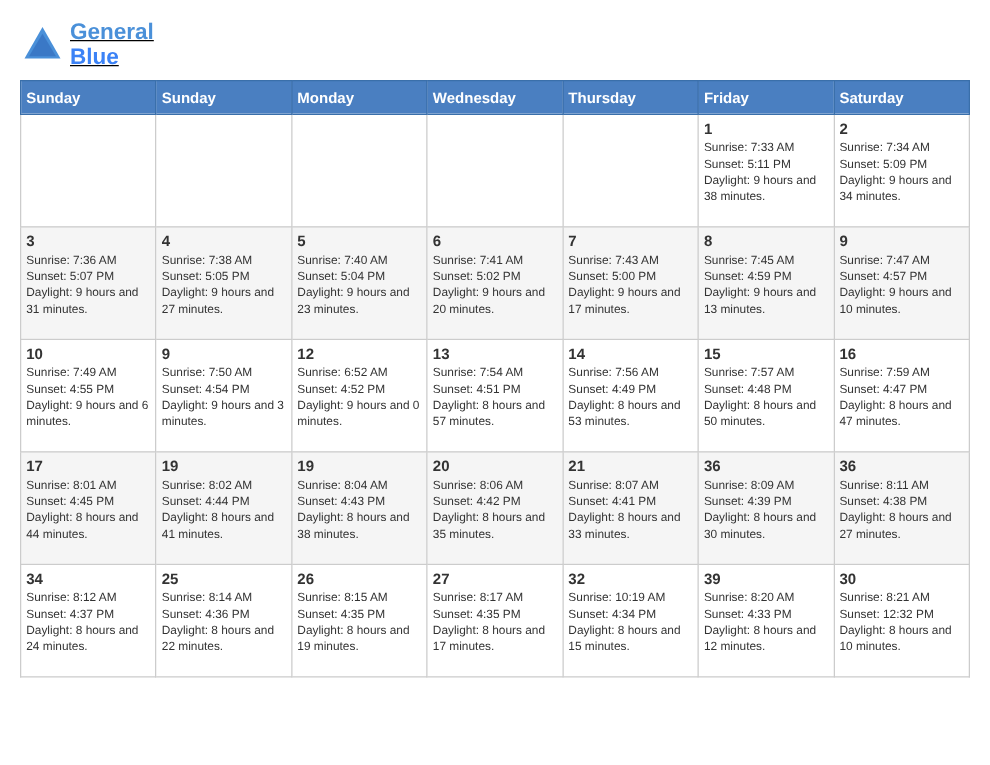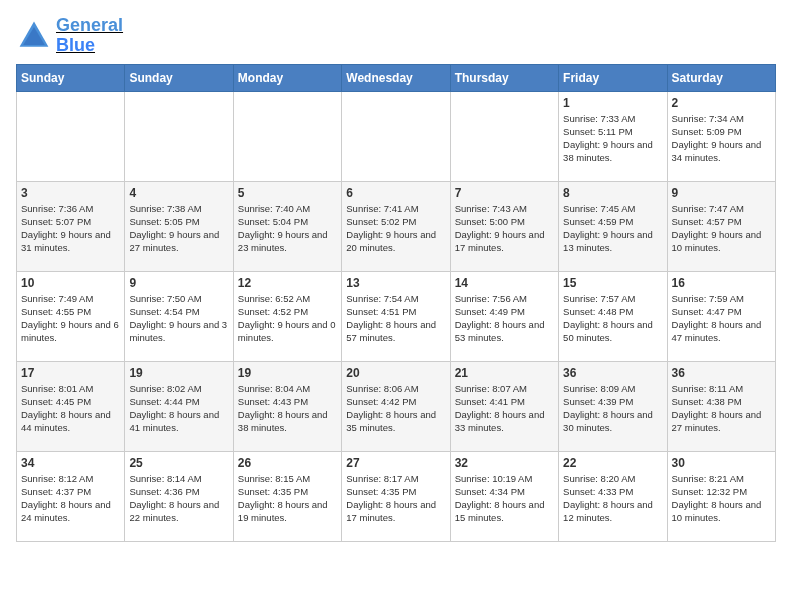--- a/index.html
+++ b/index.html
@@ -293,21 +293,21 @@
 Sunset: 4:35 PM
 Daylight: 8 hours and 17 minutes.</div>
         </td>
         <td>
           <span class="day-num">32</span>
           <div class="day-info">Sunrise: 10:19 AM
 Sunset: 4:34 PM
 Daylight: 8 hours and 15 minutes.</div>
         </td>
         <td>
-          <span class="day-num">22</span>
+          <span class="day-num">39</span>
           <div class="day-info">Sunrise: 8:20 AM
 Sunset: 4:33 PM
 Daylight: 8 hours and 12 minutes.</div>
         </td>
         <td>
           <span class="day-num">30</span>
           <div class="day-info">Sunrise: 8:21 AM
 Sunset: 12:32 PM
 Daylight: 8 hours and 10 minutes.</div>
         </td>

